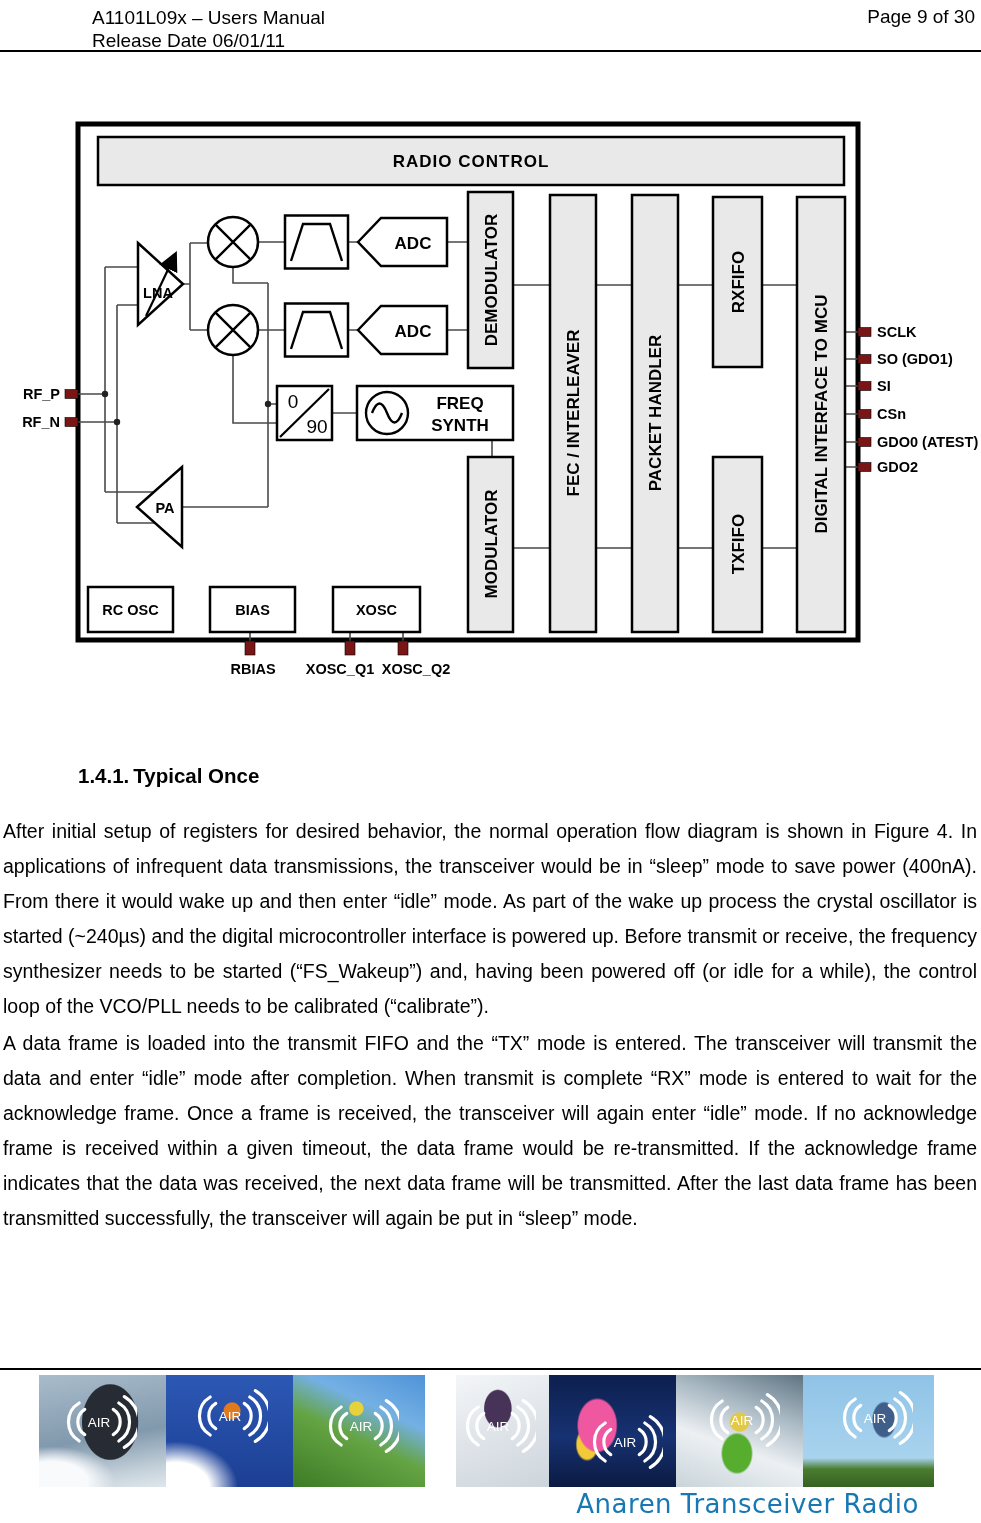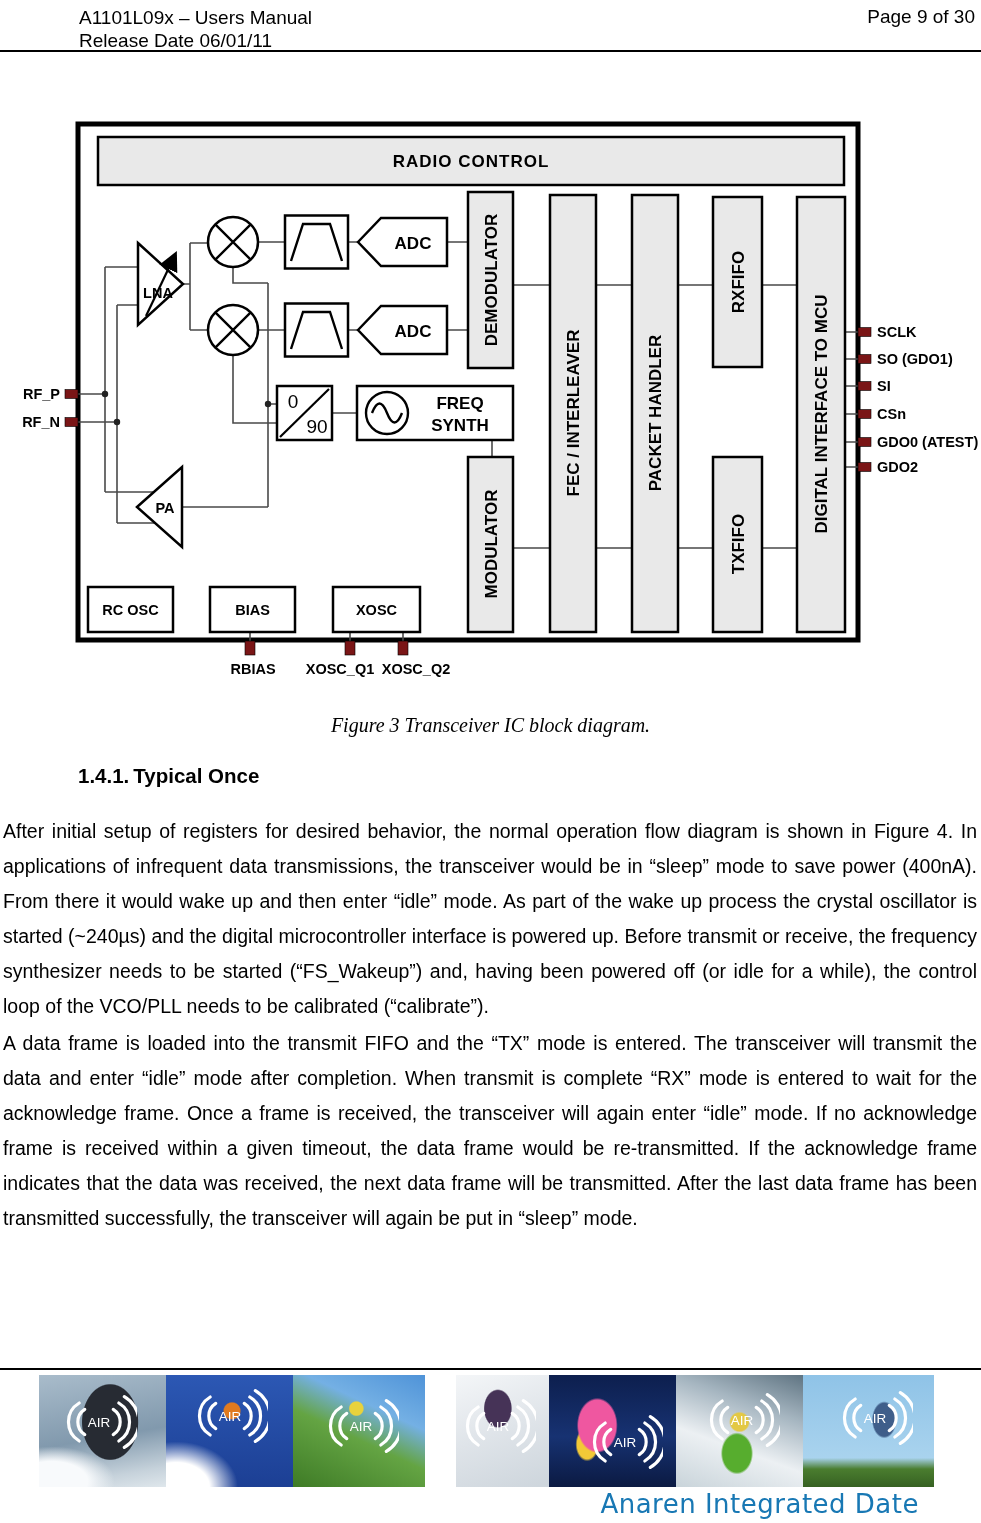--- a/index.html
+++ b/index.html
@@ -1,19 +1,19 @@
 <!DOCTYPE html>
 <html><head>
 <meta charset="utf-8">
 <style>
   html,body{margin:0;padding:0;background:#888;}
   #page{position:relative;width:981px;height:1523px;background:#fff;overflow:hidden;
         font-family:"Liberation Sans",sans-serif;color:#000;}
   
-  #hdr-left{position:absolute;left:79px;top:6px;font-size:19px;line-height:23px;}
+  #hdr-left{position:absolute;left:92px;top:6px;font-size:19px;line-height:23px;}
   #hdr-right{position:absolute;right:6px;top:6px;font-size:19px;}
   #hdr-rule{position:absolute;left:0;top:50px;width:981px;height:2px;background:#000;}
   
   #diagram{position:absolute;left:0;top:118px;}
   .blk{fill:#e9e9e9;stroke:#000;stroke-width:2.5px;}
   .wbox{fill:#fff;stroke:#000;stroke-width:2.5px;}
   .wire{stroke:#4a4a4a;stroke-width:1.6px;fill:none;}
   .glyph{stroke:#000;stroke-width:2.4px;fill:none;}
   .blab{font-family:"Liberation Sans",sans-serif;font-size:17px;font-weight:bold;}
   .plab{font-family:"Liberation Sans",sans-serif;font-size:14.5px;font-weight:bold;}
@@ -212,21 +212,20 @@
     <g fill="#7a1516">
       <rect class="pin" x="245" y="523" width="10" height="14"></rect>
       <rect class="pin" x="345" y="523" width="10" height="14"></rect>
       <rect class="pin" x="398" y="523" width="10" height="14"></rect>
     </g>
     <text class="plab" x="253" y="556" text-anchor="middle">RBIAS</text>
     <text class="plab" x="340" y="556" text-anchor="middle">XOSC_Q1</text>
     <text class="plab" x="416" y="556" text-anchor="middle">XOSC_Q2</text>
   </svg>
 
-  <div id="caption">Figure 3 Transceiver IC block diagram.</div>
 
   <div id="heading">
     <span class="num">1.4.1.</span><span>Typical Once</span>
   </div>
 
   <div class="para" id="para1">After initial setup of registers for desired behavior, the normal operation flow diagram is shown in Figure 4. In applications of infrequent data transmissions, the transceiver would be in “sleep” mode to save power (400nA). From there it would wake up and then enter “idle” mode. As part of the wake up process the crystal oscillator is started (~240µs) and the digital microcontroller interface is powered up. Before transmit or receive, the frequency synthesizer needs to be started (“FS_Wakeup”) and, having been powered off (or idle for a while), the control loop of the VCO/PLL needs to be calibrated (“calibrate”).</div>
   <div class="para" id="para2">A data frame is loaded into the transmit FIFO and the “TX” mode is entered. The transceiver will transmit the data and enter “idle” mode after completion. When transmit is complete “RX” mode is entered to wait for the acknowledge frame. Once a frame is received, the transceiver will again enter “idle” mode. If no acknowledge frame is received within a given timeout, the data frame would be re-transmitted. If the acknowledge frame indicates that the data was received, the next data frame will be transmitted. After the last data frame has been transmitted successfully, the transceiver will again be put in “sleep” mode.</div>
 
   <div id="ftr-rule"></div>
 
@@ -308,14 +307,14 @@
         <path d="M30 20 A19 19 0 0 0 30 52"></path>
           <path d="M23 12 A28 28 0 0 0 23 60"></path>
         <path d="M66 20 A19 19 0 0 1 66 52"></path>
           <path d="M73 12 A28 28 0 0 1 73 60"></path>
           <path d="M80 4 A37 37 0 0 1 80 68"></path>
       </g>
       <text x="48" y="42" text-anchor="middle">AIR</text>
     </svg>
   </div>
 
-  <div id="brand" style="color: rgb(24, 120, 180);">Anaren Integrated Date</div>
+  <div id="brand" style="color: rgb(24, 120, 180);">Anaren Transceiver Radio</div>
 </div>
 
 </body></html>

